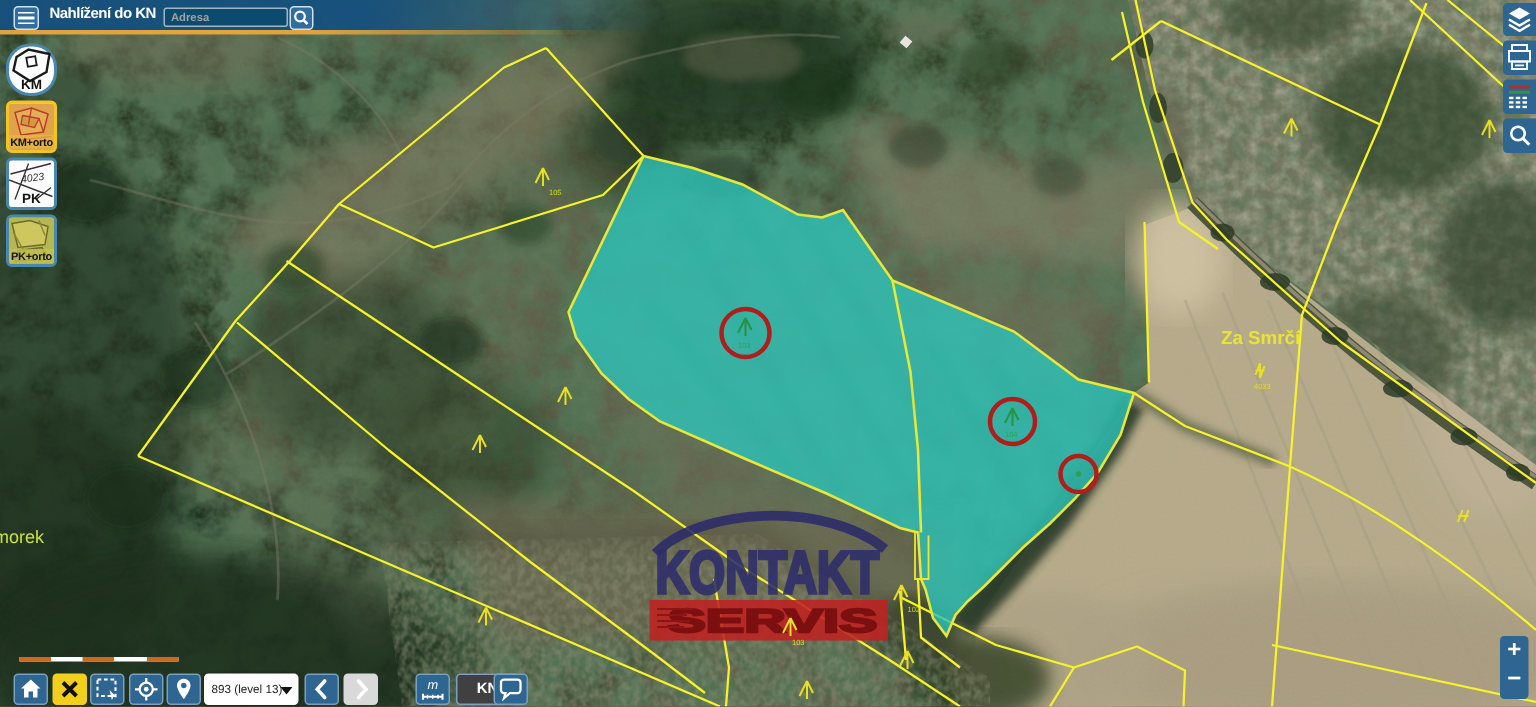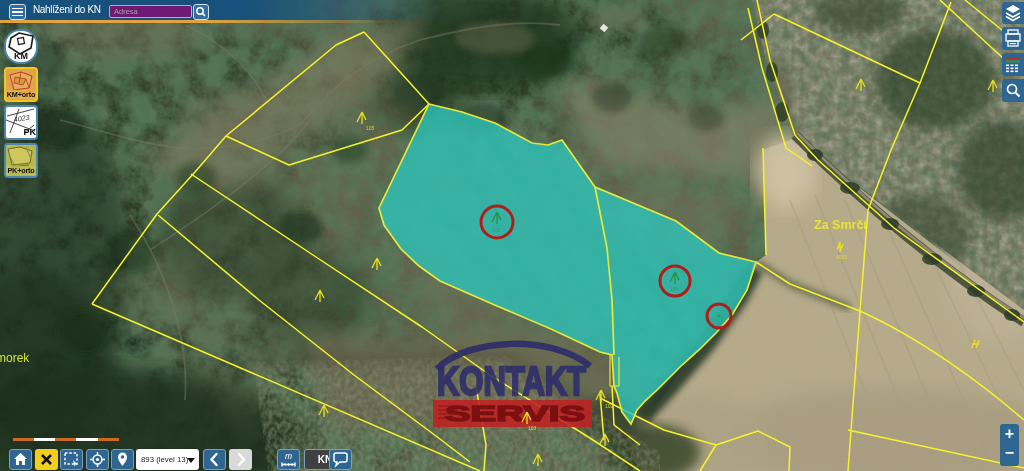--- a/index.html
+++ b/index.html
@@ -295,23 +295,23 @@
 
 <div style="position:absolute;left:0;top:20px;width:460px;height:2.5px;
   background:linear-gradient(to right,rgba(233,167,60,0.95) 0,rgba(233,167,60,0.95) 205px,rgba(233,167,60,0) 400px);"></div>
 
 <div style="position:absolute;left:9px;top:3.5px;width:15px;height:14px;background:#2f6e9e;border:1px solid #cfe2ef;border-radius:3px;">
   <div style="position:absolute;left:2px;right:2px;top:3px;height:1.8px;background:#fff;"></div>
   <div style="position:absolute;left:2px;right:2px;top:6.5px;height:1.8px;background:#fff;"></div>
   <div style="position:absolute;left:2px;right:2px;top:10px;height:1.8px;background:#fff;"></div>
 </div>
 
-<div style="position:absolute;left:33px;top:4px;color:#fff;font-size:10px;font-weight:normal;letter-spacing:-0.35px;">Nahlížení do KN</div>
-
-<div style="position:absolute;left:109px;top:4.5px;width:81px;height:11px;background:#701a75;border:1px solid #9db6c6;border-radius:2px;">
+<div style="position:absolute;left:33px;top:4px;color:#fff;font-size:10px;font-weight:bold;letter-spacing:-0.35px;">Nahlížení do KN</div>
+
+<div style="position:absolute;left:109px;top:4.5px;width:81px;height:11px;background:#0c4a6e;border:1px solid #9db6c6;border-radius:2px;font-weight:bold;">
   <span style="position:absolute;left:4px;top:1.5px;color:#a2a2a2;font-size:7.5px;">Adresa</span>
 </div>
 
 <div style="position:absolute;left:193px;top:3.5px;width:14px;height:14px;background:#2f6e9e;border:1px solid #cfe2ef;border-radius:3px;">
   <svg width="14" height="14" viewBox="0 0 14 14">
         <circle cx="6" cy="6" r="3.2" fill="none" stroke="#fff" stroke-width="1.5"></circle>
         <path d="M8.4,8.4 L11,11" stroke="#fff" stroke-width="1.7"></path>
       </svg>
 </div>
 
@@ -331,21 +331,21 @@
         <path d="M2,25 L28,22 M15,3 L13,14 M20,10 L23,19" stroke="#c03a2a" stroke-width="0.9"></path>
       </svg>
   <div style="position:absolute;left:0;right:0;bottom:1px;text-align:center;font-size:7.3px;font-weight:bold;color:#111;letter-spacing:-0.2px;background:rgba(232,182,76,0.75);">KM+orto</div>
 </div>
 
 <div style="position:absolute;left:4px;top:105px;width:34px;height:35px;background:#fdfdfd;border:2px solid #4b87ad;border-radius:4px;box-sizing:border-box;">
   <svg width="30" height="31" viewBox="0 0 30 31">
         <path d="M1,9 L28,2 M0,13 L29,24 M4,26 L13,2 M18,26 L28,18" stroke="#333" stroke-width="0.9" fill="none"></path>
         <text x="8" y="14" font-size="7" fill="#333" transform="rotate(-8 15 12)" font-style="italic">4023</text>
       </svg>
-  <div style="position:absolute;left:0;right:0;bottom:1px;text-align:right;font-size:9px;font-weight:bold;color:#111;">PK</div>
+  <div style="position:absolute;left:0;right:0;bottom:1px;text-align:center;font-size:9px;font-weight:bold;color:#111;">PK</div>
 </div>
 
 <div style="position:absolute;left:4px;top:143px;width:34px;height:35px;background:#7dd3fc;border:2px solid #4b87ad;border-radius:4px;box-sizing:border-box;overflow:hidden;">
   <svg width="30" height="31" viewBox="0 0 30 31">
         <rect x="0" y="0" width="30" height="31" fill="#b5b84e"></rect>
         <path d="M2,4 L14,2 L26,6 L24,18 L6,20 Z" fill="#cdc75d" stroke="#6b6b30" stroke-width="1"></path>
         <path d="M6,22 L22,20 L26,28 L4,29 Z" fill="#a9ad43" stroke="#6b6b30" stroke-width="1"></path>
         <path d="M20,2 L24,12 M3,10 L12,26" stroke="#8a8a3a" stroke-width="1"></path>
       </svg>
   <div style="position:absolute;left:0;right:0;bottom:1px;text-align:center;font-size:7.3px;font-weight:bold;color:#111;letter-spacing:-0.2px;background:rgba(198,193,84,0.75);">PK+orto</div>

